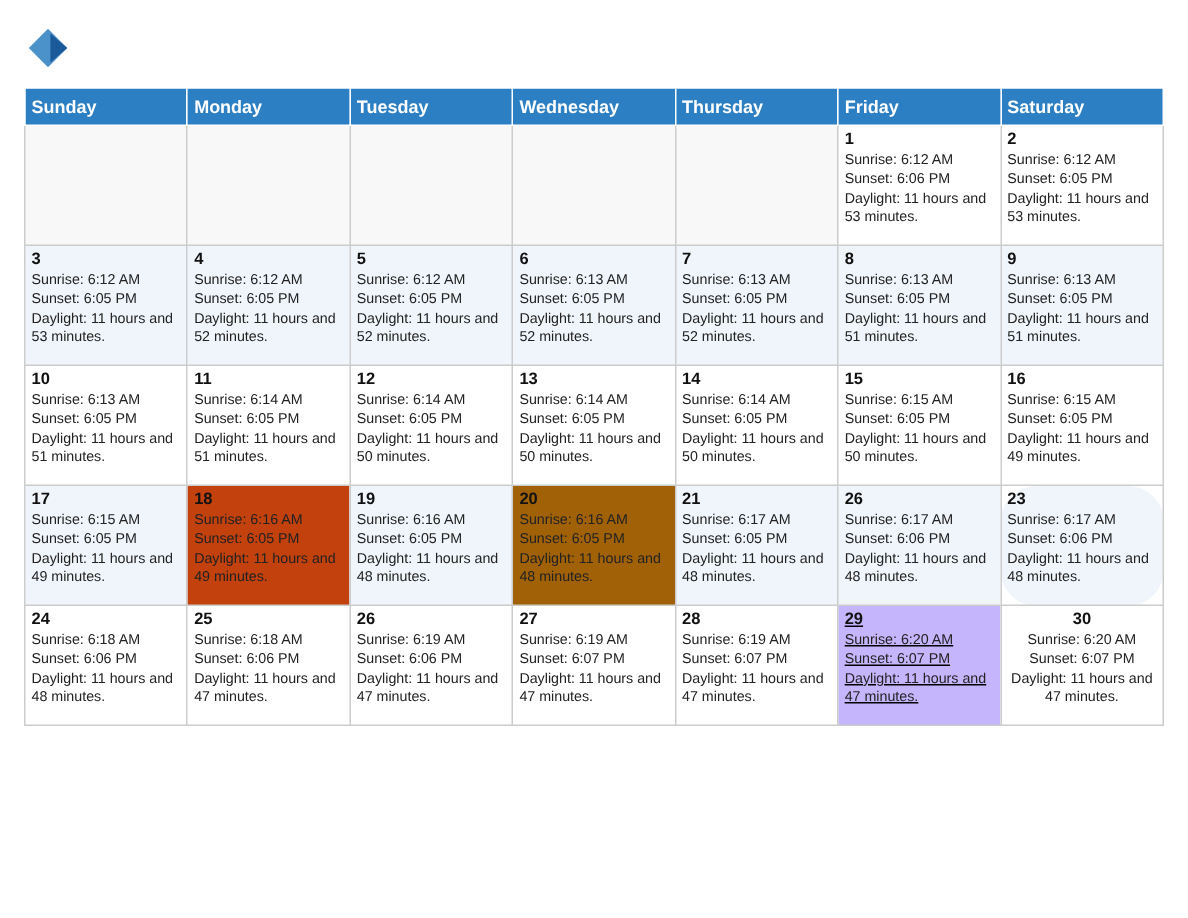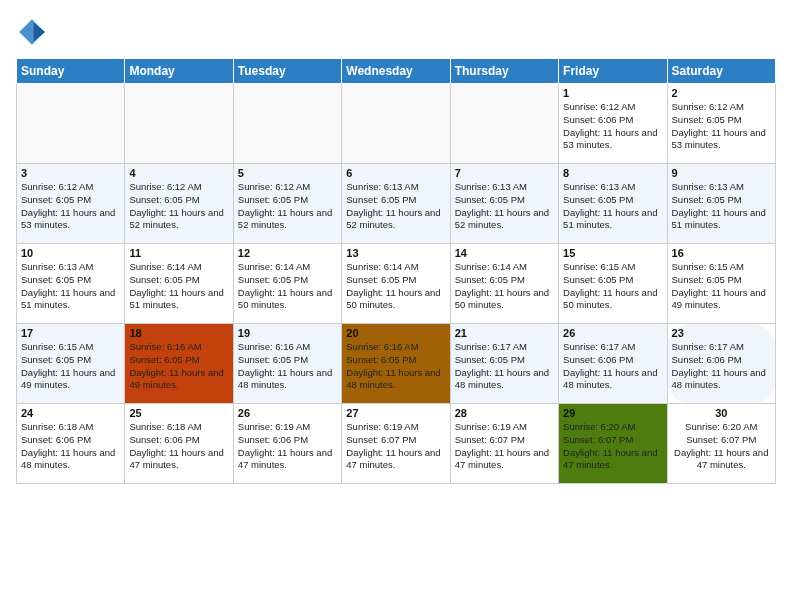--- a/index.html
+++ b/index.html
@@ -244,21 +244,21 @@
             <div class="day-detail"><span>Sunrise: 6:19 AM</span><br><span>Sunset: 6:06 PM</span><br><span>Daylight: 11 hours and 47 minutes.</span></div>
           </td>
           <td style="background: rgb(255, 255, 255);">
             <div class="day-num">27</div>
             <div class="day-detail"><span>Sunrise: 6:19 AM</span><br><span>Sunset: 6:07 PM</span><br><span>Daylight: 11 hours and 47 minutes.</span></div>
           </td>
           <td style="background: rgb(255, 255, 255);">
             <div class="day-num">28</div>
             <div class="day-detail"><span>Sunrise: 6:19 AM</span><br><span>Sunset: 6:07 PM</span><br><span>Daylight: 11 hours and 47 minutes.</span></div>
           </td>
-          <td style="background: #4d7c0f;">
+          <td style="background: #c4b5fd; text-decoration: underline;">
             <div class="day-num">29</div>
             <div class="day-detail"><span>Sunrise: 6:20 AM</span><br><span>Sunset: 6:07 PM</span><br><span>Daylight: 11 hours and 47 minutes.</span></div>
           </td>
           <td style="background: rgb(255, 255, 255); text-align: center;">
             <div class="day-num">30</div>
             <div class="day-detail"><span>Sunrise: 6:20 AM</span><br><span>Sunset: 6:07 PM</span><br><span>Daylight: 11 hours and 47 minutes.</span></div>
           </td>
         </tr>
       </tbody>
   </table>

